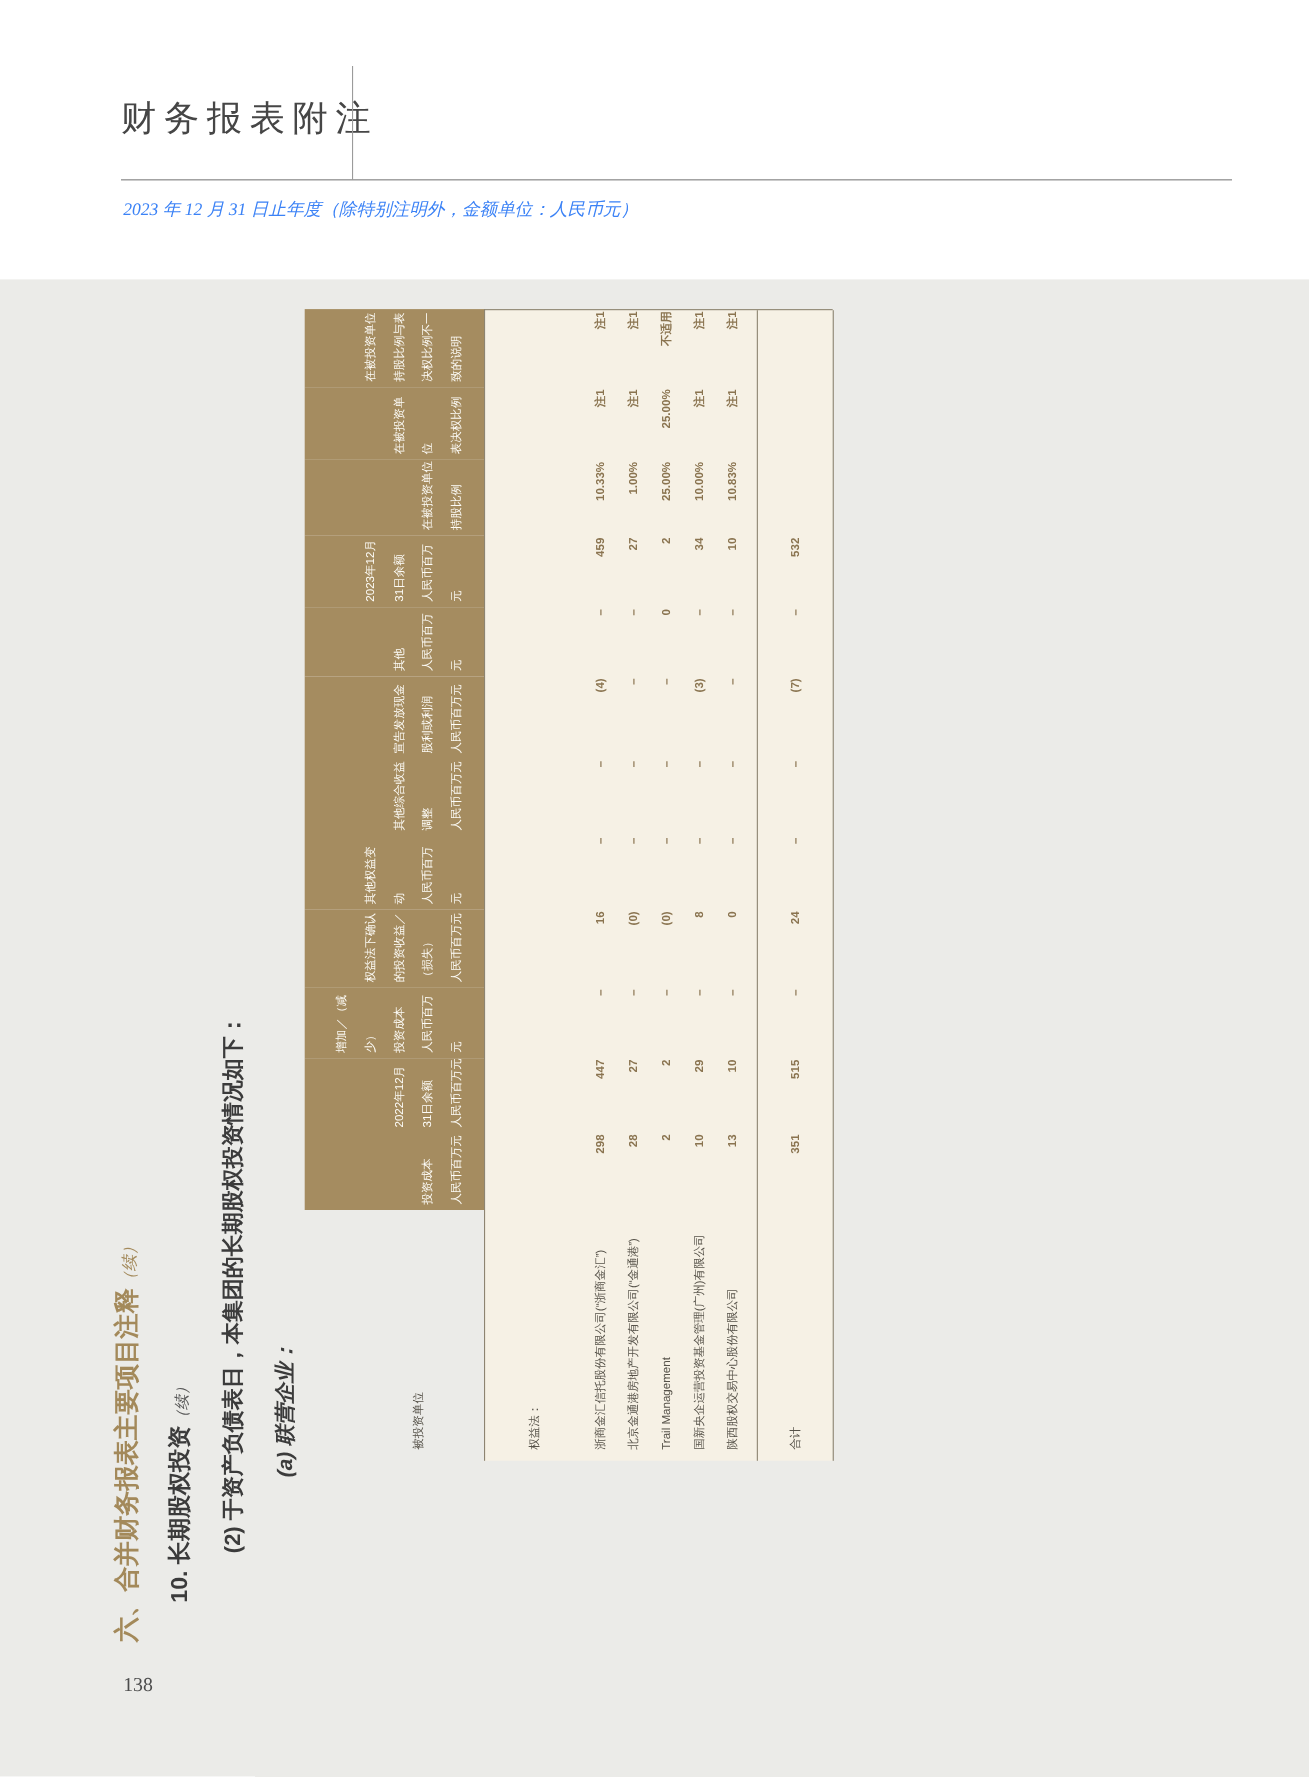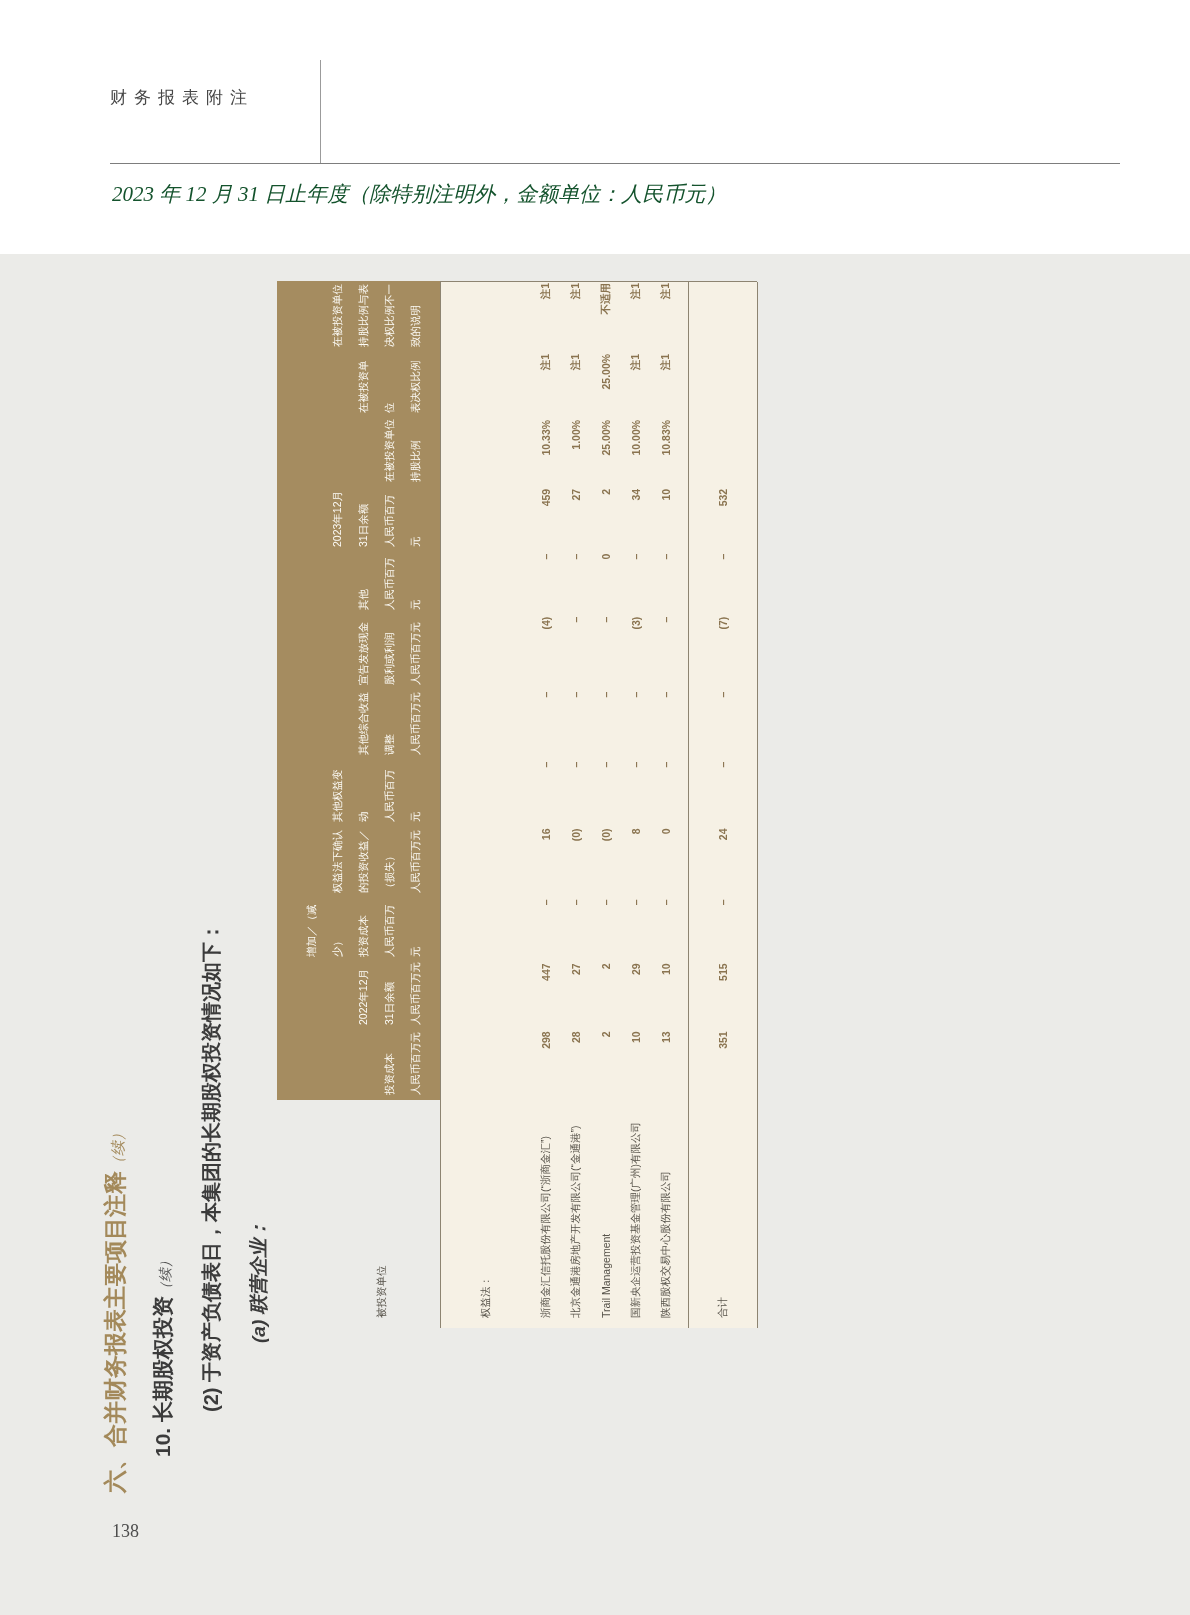--- a/index.html
+++ b/index.html
@@ -12,25 +12,25 @@
     --ink:#3b3b3b;
     --accent:#a3895a;
   }
   html,body{margin:0;padding:0;}
   body{font-family:"Liberation Sans", sans-serif;}
   #page{position:relative;width:1190px;height:1615px;background:#ffffff;overflow:hidden;}
 
   
   #gray-panel{position:absolute;left:0;top:254px;width:1190px;height:1361px;background:var(--graybox);}
   #page-title{position:absolute;left:110px;top:86px;font-family:"Liberation Serif", serif;
-    font-size:17px;letter-spacing:7px;color:#464646;}
+    font-size:32px;letter-spacing:7px;color:#464646;}
   #title-divider{position:absolute;left:320px;top:60px;width:1px;height:103px;background:#9b9b9b;}
   #title-rule{position:absolute;left:110px;top:163px;width:1010px;height:1px;background:#7d7d7d;}
   #page-subtitle{position:absolute;left:112px;top:180px;font-family:"Liberation Serif", serif;
-    font-style:italic;font-size:21px;color:#14532d;}
+    font-style:italic;font-size:16px;color:#3b82f6;}
   #page-number{position:absolute;left:112px;top:1521px;font-family:"Liberation Serif", serif;
     font-size:18px;color:#4c4c4c;}
 
   
   #rotated{position:absolute;left:100px;top:1493px;width:1215px;height:660px;
     transform:rotate(-90deg);transform-origin:0 0;}
 
   .h{position:absolute;white-space:nowrap;}
   #heading-1{left:0;top:0;font-size:23px;font-weight:bold;color:var(--accent);}
   #heading-1 .sfx{font-size:15px;font-weight:normal;font-style:italic;}

